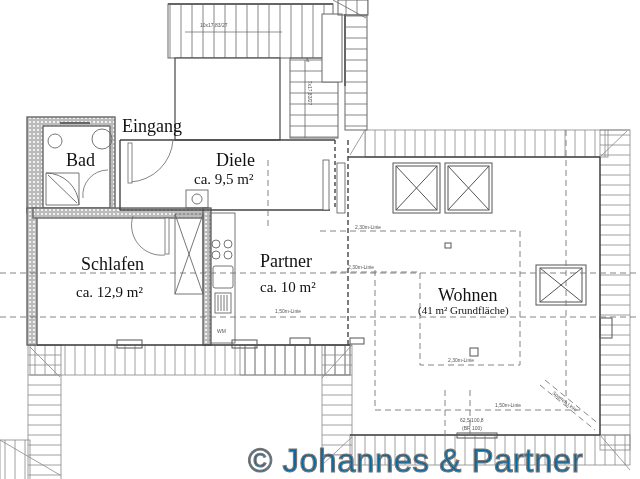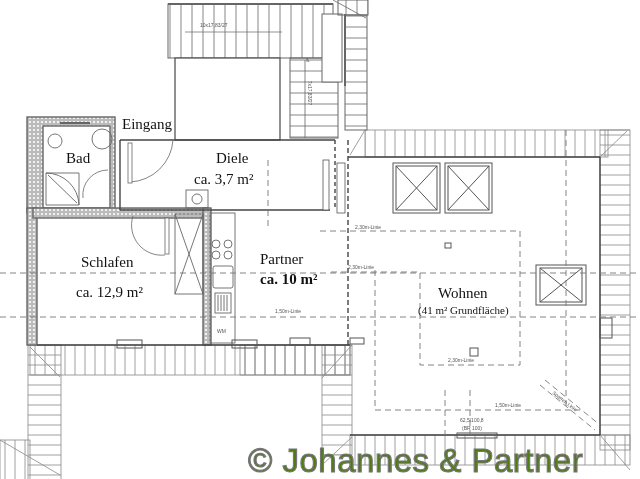--- a/index.html
+++ b/index.html
@@ -1,23 +1,23 @@
 <!DOCTYPE html>
 <html><head>
 <meta charset="utf-8">
 <style>
   html, body { margin:0; padding:0; background:#ffffff; }
   body { width:640px; height:479px; position:relative; overflow:hidden; font-family:"Liberation Serif", serif; }
   #plan { position:absolute; left:0; top:0; width:640px; height:479px; }
   .lbl { position:absolute; color:#111; font-family:"Liberation Serif", serif; white-space:nowrap; line-height:1; }
-  .room-name { font-size:15px; }
+  .room-name { font-size:18px; }
   .room-area { font-size:15px; }
   .small-dim { position:absolute; font-family:"Liberation Sans", sans-serif; font-size:5px; color:#555; white-space:nowrap; }
   .watermark { position:absolute; left:248px; top:442px; font-family:"Liberation Sans", sans-serif; font-size:33px;
-               color:#4d7c0f; -webkit-text-stroke:1.2px #777; letter-spacing:0.5px; white-space:nowrap;text-align:right; }
+               color:#0369a1; -webkit-text-stroke:1.2px #777; letter-spacing:0.5px; white-space:nowrap;text-align:right; }
 </style>
 </head>
 <body>
 
 <svg id="plan" viewBox="0 0 640 479" xmlns="http://www.w3.org/2000/svg">
   <defs>
     <pattern id="roofH" width="10" height="10" patternUnits="userSpaceOnUse">
       <line x1="5" y1="0" x2="5" y2="10" stroke="#888" stroke-width="0.8"></line>
     </pattern>
     <pattern id="roofV" width="10" height="10" patternUnits="userSpaceOnUse">
@@ -170,25 +170,25 @@
     <line x1="470" y1="390" x2="470" y2="435"></line>
     <line x1="545" y1="380" x2="600" y2="425"></line>
     <line x1="540" y1="385" x2="595" y2="430"></line>
     <line x1="268" y1="160" x2="268" y2="230"></line>
   </g>
 </svg>
 
 <div class="lbl room-name" style="left:66px;top:151px;">Bad</div>
 <div class="lbl room-name" style="left:122px;top:117px;">Eingang</div>
 <div class="lbl room-name" style="left:216px;top:151px;">Diele</div>
-<div class="lbl room-area" style="left:194px;top:172px;">ca. 3,7 m²</div>
+<div class="lbl room-area" style="left:194px;top:172px;">ca. 9,5 m²</div>
 <div class="lbl room-name" style="left:81px;top:255px;">Schlafen</div>
 <div class="lbl room-area" style="left:76px;top:285px;">ca. 12,9 m²</div>
 <div class="lbl room-name" style="left:260px;top:252px;">Partner</div>
-<div class="lbl room-area" style="left:260px;top:272px;font-weight:bold;">ca. 10 m²</div>
+<div class="lbl room-area" style="left:260px;top:280px;">ca. 10 m²</div>
 <div class="lbl room-name" style="left:438px;top:286px;">Wohnen</div>
 <div class="lbl" style="left:418px;top:305px;font-size:11px;">(41 m² Grundfläche)</div>
 
 <div class="small-dim" style="left:200px;top:22px;">10x17,83/27</div>
 <div class="small-dim" style="left:298px;top:90px;transform:rotate(90deg);">7x17,83/27</div>
 <div class="small-dim" style="left:355px;top:224px;">2,30m-Linie</div>
 <div class="small-dim" style="left:348px;top:264px;">2,30m-Linie</div>
 <div class="small-dim" style="left:448px;top:357px;">2,30m-Linie</div>
 <div class="small-dim" style="left:275px;top:308px;">1,50m-Linie</div>
 <div class="small-dim" style="left:495px;top:402px;">1,50m-Linie</div>

